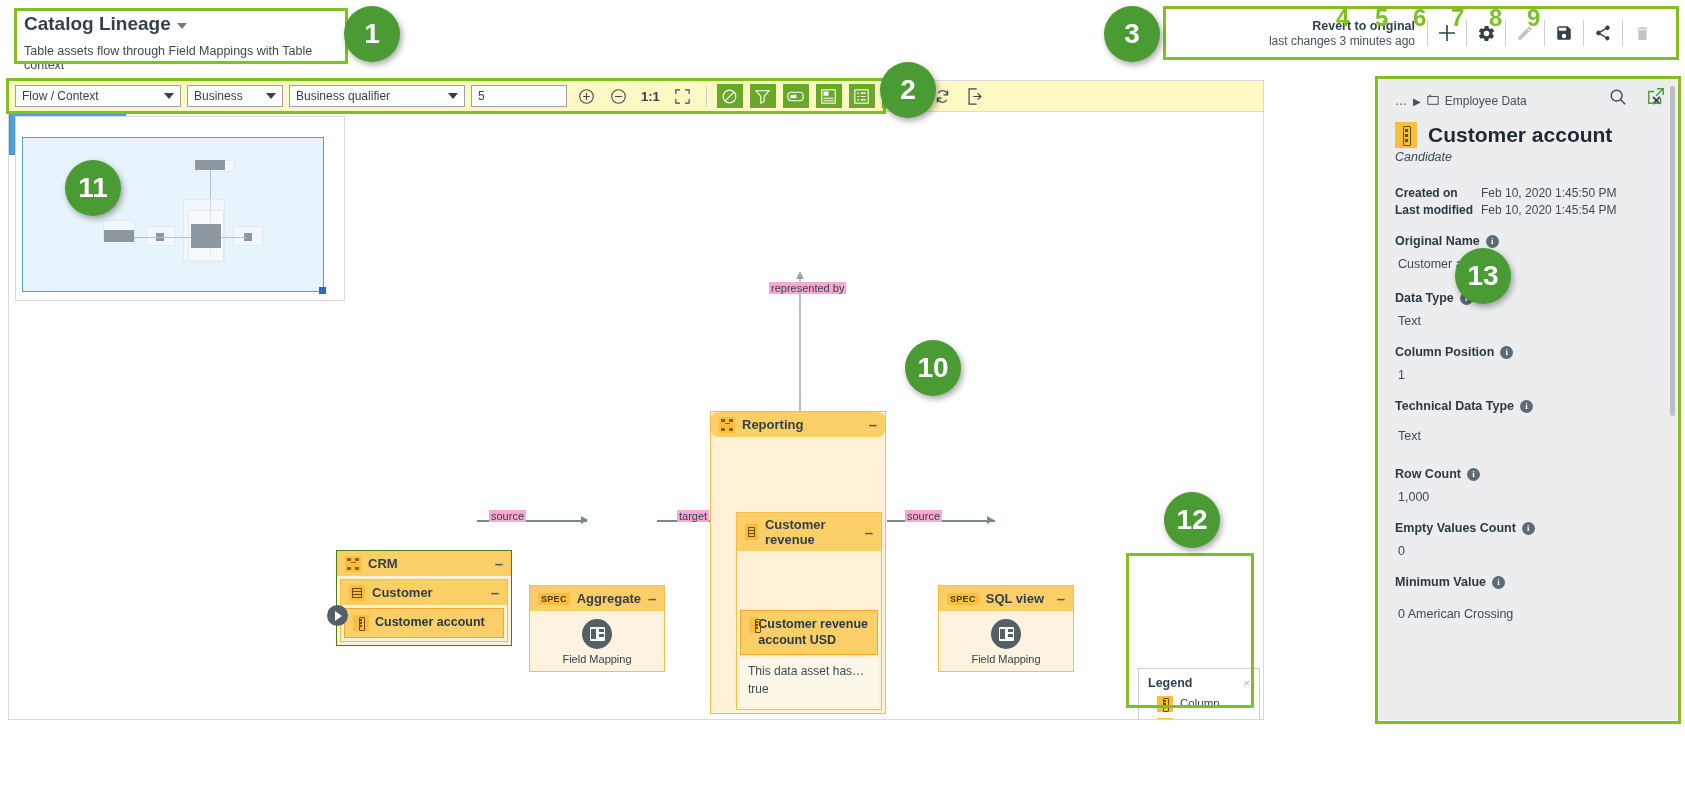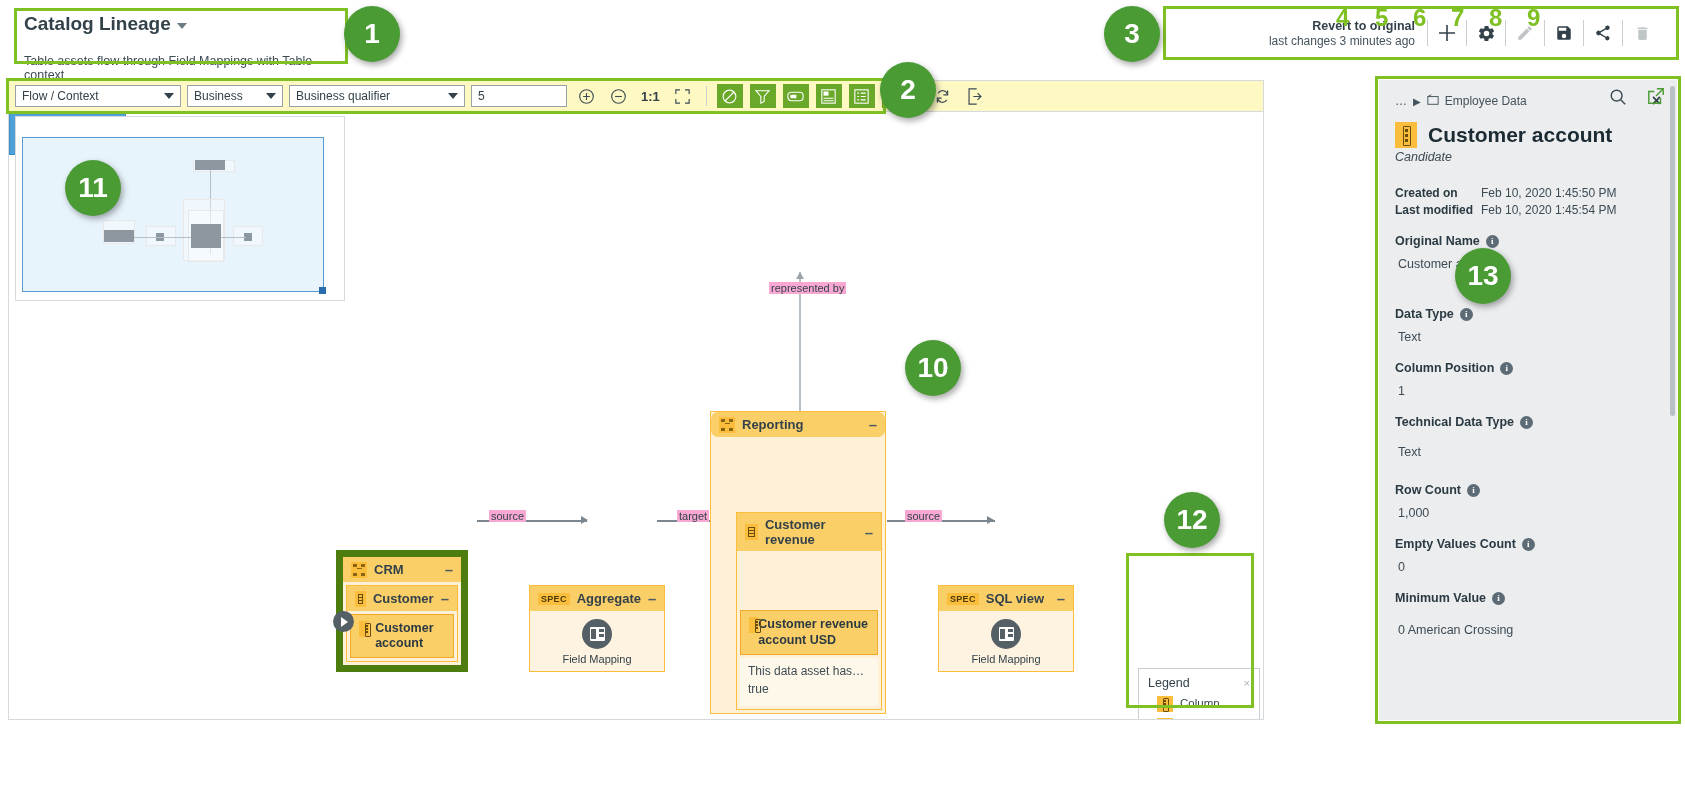--- a/index.html
+++ b/index.html
@@ -25,21 +25,21 @@
   .hl { position:absolute; border:3px solid #7fc023; z-index:50; pointer-events:none; }
 
   
   #title-block { position:absolute; left:16px; top:10px; width:330px; height:52px; padding:3px 8px; }
   #title-row { display:flex; align-items:center; gap:6px; }
   #catalog-title { font-size:19px; font-weight:bold; color:#33424a; }
   .caret-down {
     width:0;height:0;border-left:5px solid transparent;border-right:5px solid transparent;
     border-top:6px solid #6d7b84; margin-top:4px;
   }
-  #title-sub { font-size:12.5px; color:#3d4b54; margin-top:19px; }
+  #title-sub { font-size:12.5px; color:#3d4b54; margin-top:9px; }
 
   
   #actions-bar {
     position:absolute; right:14px; top:8px; height:50px;
     display:flex; align-items:center; padding:0 10px 0 14px; gap:0;
   }
   #revert-text { text-align:right; margin-right:12px; }
   #revert-title { font-size:12.5px; font-weight:bold; color:#33424a; }
   #revert-sub { font-size:12px; color:#44525b; margin-top:1px; }
   .act-sep { width:1px; height:26px; background:#c8ced2; }
@@ -109,22 +109,22 @@
   .ic-col { width:16px;height:16px;background:#fbbe3c;display:inline-block;position:relative; }
   .ic-col::before{content:"";position:absolute;left:6px;top:2px;width:4px;height:12px;
     border:1px solid #6a4c0c;border-radius:1px;}
   .ic-col::after{content:"";position:absolute;left:7px;top:4px;width:2px;height:2px;background:#6a4c0c;
     box-shadow:0 3px 0 #6a4c0c, 0 6px 0 #6a4c0c;}
   .ic-spec { background:#fbbe3c; color:#4a3a06; font-size:9px; font-weight:bold;
     padding:1px 3px; letter-spacing:.3px; }
   .ic-bt { background:#1f74c4; color:#fff; font-size:9px; font-weight:bold; padding:1px 3px; }
 
   
-  #node-crm { left:327px; top:438px; width:132px;
-    background:#fef1d7; border:7px solid #4d7c0f; }
+  #node-crm { left:327px; top:438px; width:176px;
+    background:#fef1d7; border:1px solid #4d7c0f; }
   #crm-head { background:#fbcf67; }
   #node-customer { margin:3px; background:#fef1d7; border:1px solid #fbbe3c; }
   #cust-head { background:#fbcf67; }
   #node-cust-acct { margin:3px; background:#fbcf67; border:1px solid #f0a92b;
     padding:6px 8px; font-size:12.5px; font-weight:bold; line-height:1.2;
     display:flex; gap:6px; align-items:flex-start; }
   #play-btn { position:absolute; left:-10px; top:54px; width:21px; height:21px; border-radius:50%;
     background:#555f66; display:flex; align-items:center; justify-content:center; z-index:5; }
   #play-btn::after { content:""; border-left:7px solid #fff; border-top:5px solid transparent;
     border-bottom:5px solid transparent; margin-left:2px; }
@@ -166,21 +166,21 @@
   .edge-line { position:absolute; background:#7b868e; }
   .arrow-r { position:absolute; width:0;height:0;border-left:7px solid #7b868e;
     border-top:4px solid transparent;border-bottom:4px solid transparent; }
   .arrow-u { position:absolute; width:0;height:0;border-bottom:7px solid #9aa3aa;
     border-left:4px solid transparent;border-right:4px solid transparent; }
 
   
   #legend { position:absolute; left:1129px; top:556px; width:122px; background:#fff;
     border:1px solid #c8ced2; padding:7px 9px 9px; }
   #legend-title-row { display:flex; align-items:center; }
-  #legend-title { font-size:12.5px; font-weight:normal; color:#33424a; }
+  #legend-title { font-size:12.5px; font-weight:bold; color:#33424a; }
   #legend-close { margin-left:auto; font-size:11px; color:#aab2b8; }
   .lg-item { display:flex; align-items:center; gap:7px; margin-top:6px; padding-left:9px; }
   .lg-text { font-size:11.5px; color:#33424a; line-height:1.15; }
 
   
   #canvas-search { position:absolute; right:58px; top:88px; z-index:20; }
   #canvas-expand { position:absolute; right:20px; top:87px; z-index:20; }
 
   
   #right-panel {
@@ -546,21 +546,21 @@
   </div>
 
   <div class="fld">
     <div class="fld-label">
       <span>Original Name</span>
       <span class="info-i">i</span>
     </div>
     <div class="fld-val">Customer account</div>
   </div>
 
-  <div class="fld" style="margin-top:36px;">
+  <div class="fld" style="margin-top:20px;">
     <div class="fld-label">
       <span>Data Type</span>
       <span class="info-i">i</span>
     </div>
     <div class="fld-val">Text</div>
   </div>
 
   <div class="fld">
     <div class="fld-label">
       <span>Column Position</span>

